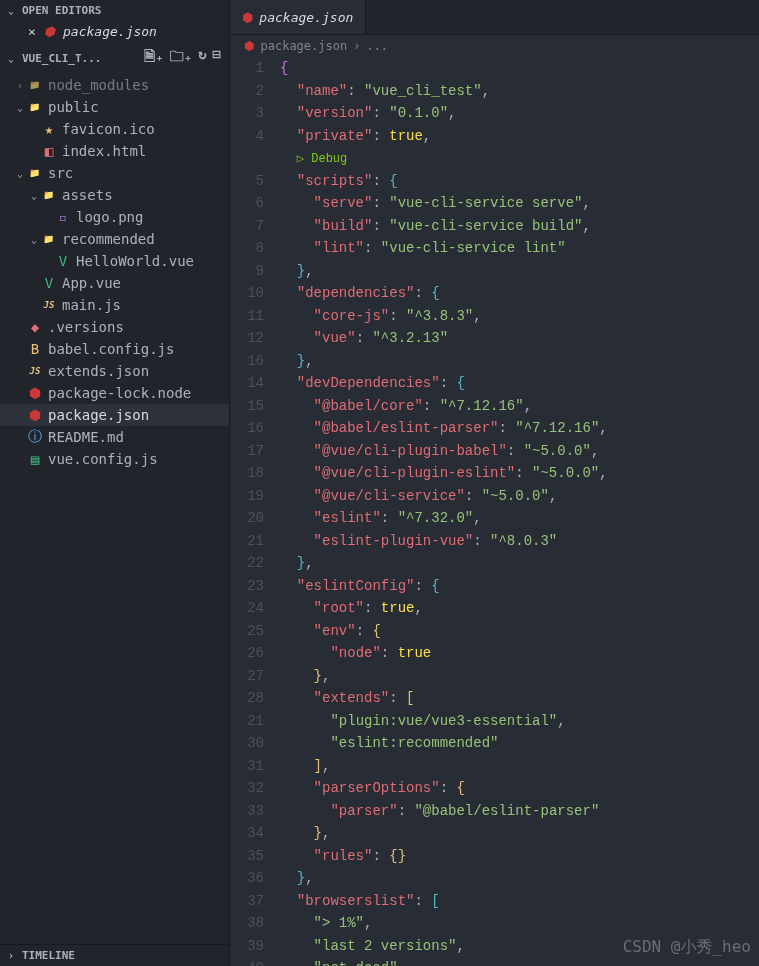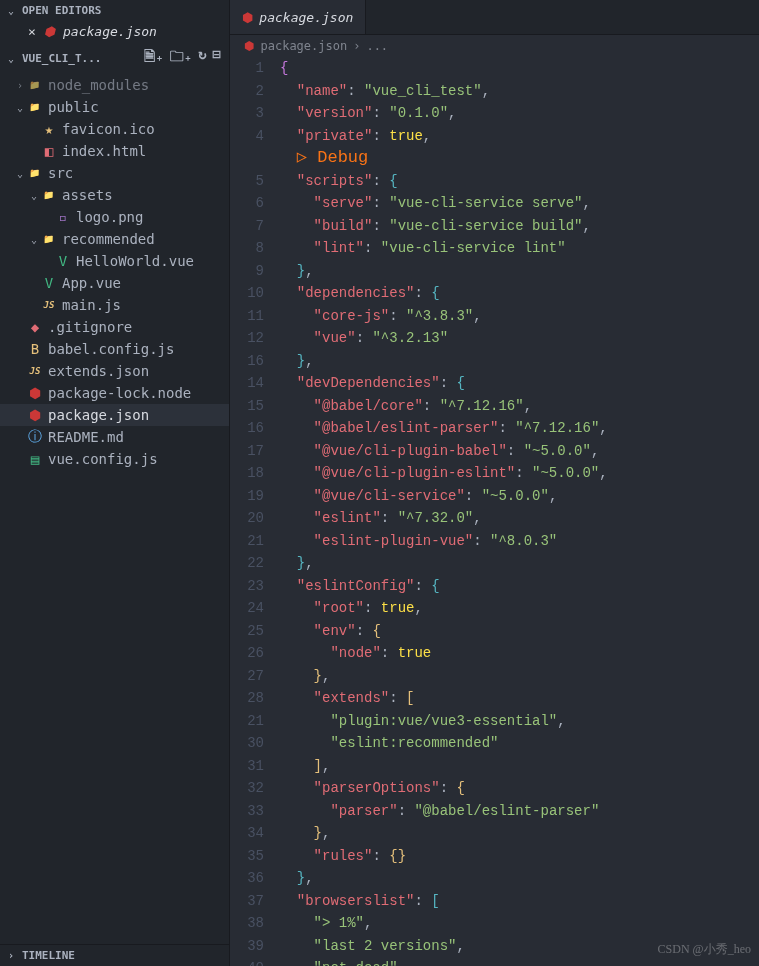--- a/index.html
+++ b/index.html
@@ -157,35 +157,34 @@
 }
 .code .line { height: 22.5px; }
 .k { color: #e06c75; }
 .s { color: #98c379; }
 .b { color: #fde047; }
 .p { color: #abb2bf; }
 .br { color: #c678dd; }
 .br2 { color: #56b6c2; }
 .br3 { color: #e5c07b; }
 .codelens {
-  color: #f97316;
-  font-size: 17px;
+  color: #84cc16;
+  font-size: 12px;
 }
 .timeline {
   margin-top: auto;
   border-top: 1px solid #181a1f;
 }
 .watermark {
   position: fixed;
   bottom: 8px;
   right: 8px;
-  font-size: 12px;
+  font-size: 16px;
   color: rgba(255,255,255,0.3);
   pointer-events: none;
-  font-family: Liberation Serif, serif;
 }
 </style>
 </head>
 <body>
 
 <div class="sidebar">
   <div class="section-header">
     <span class="chevron">⌄</span>
     <span>OPEN EDITORS</span>
   </div>
@@ -258,21 +257,21 @@
         <span class="label">App.vue</span>
       </div>
       <div class="tree-row" style="padding-left: 28px;">
         <span class="chev"></span>
         <span class="icon file-js" style="font-size: 9px; font-weight: bold;">JS</span>
         <span class="label">main.js</span>
       </div>
       <div class="tree-row" style="padding-left: 14px;">
         <span class="chev"></span>
         <span class="icon file-git" style="font-size: 14px; font-weight: normal;">◆</span>
-        <span class="label">.gitignore</span>
+        <span class="label">.versions</span>
       </div>
       <div class="tree-row" style="padding-left: 14px;">
         <span class="chev"></span>
         <span class="icon file-babel" style="font-size: 14px; font-weight: normal;">B</span>
         <span class="label">babel.config.js</span>
       </div>
       <div class="tree-row" style="padding-left: 14px;">
         <span class="chev"></span>
         <span class="icon file-js" style="font-size: 9px; font-weight: bold;">JS</span>
         <span class="label">extends.json</span>

